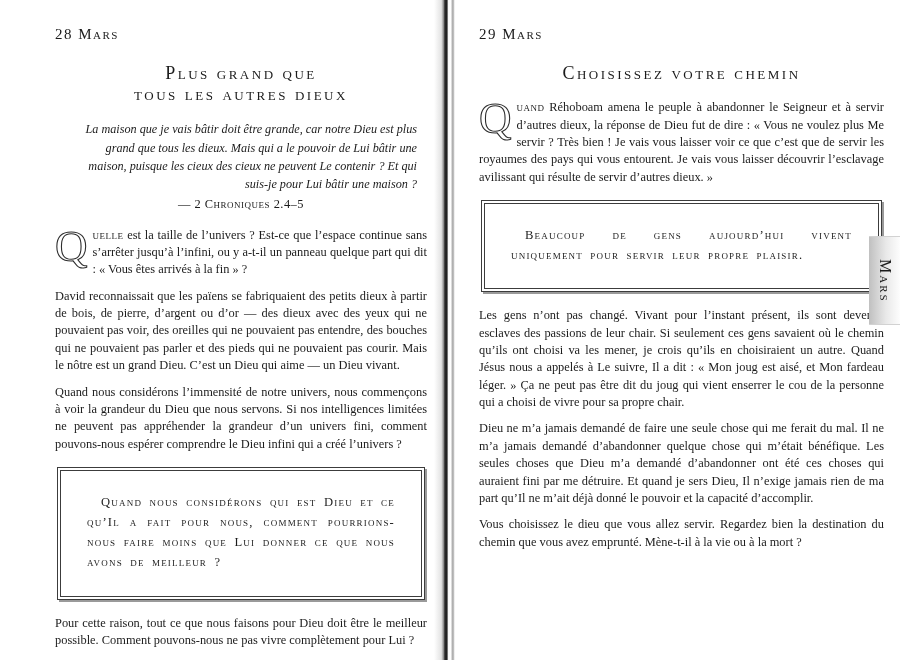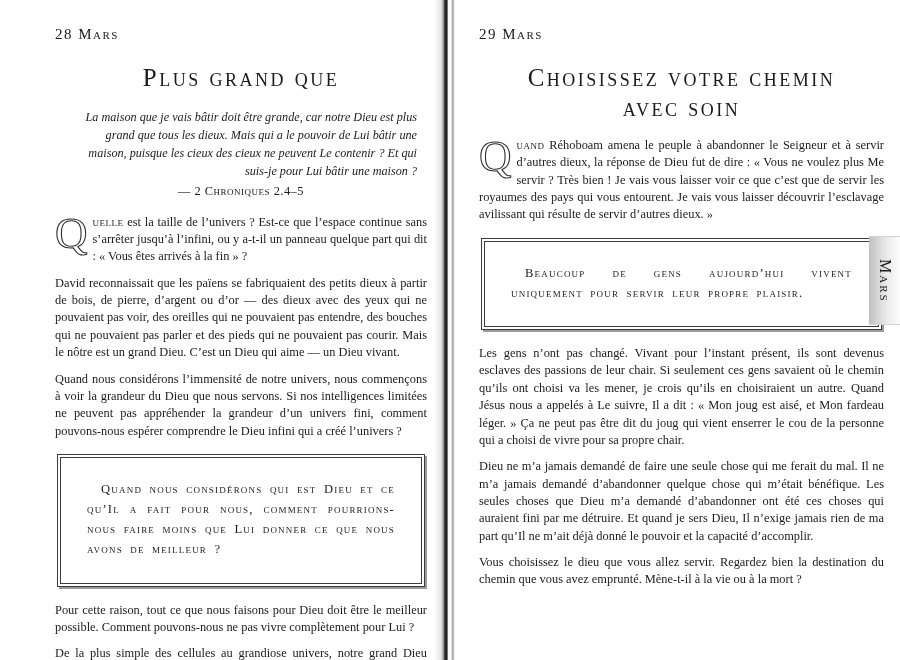--- a/index.html
+++ b/index.html
@@ -15,21 +15,21 @@
   .spine{
     position:absolute;left:434px;top:0;width:26px;height:660px;
     background:linear-gradient(90deg,
       #ffffff 0%, #e3e3e3 28%, #9a9a9a 36%, #272727 42%, #1f1f1f 50%,
       #f7f7f7 55%, #ffffff 65%, #b0b0b0 70%, #b0b0b0 74%, #ffffff 80%, #ffffff 100%);
   }
 
   .date{font-variant:small-caps;font-size:15px;letter-spacing:1.5px;}
   .title{
     margin:20px 0 0;text-align:center;font-weight:normal;
-    font-variant:small-caps;font-size:25px;letter-spacing:2.5px;line-height:1.18;
+    font-variant:small-caps;font-size:18px;letter-spacing:2.5px;line-height:1.18;
   }
   .epigraph{
     font-style:italic;text-align:right;font-size:12.2px;line-height:1.5;
     max-width:352px;margin:15px auto 0;
   }
   .attribution{
     text-align:center;font-variant:small-caps;font-size:12.4px;
     letter-spacing:0.5px;margin-top:3px;
   }
 
@@ -64,21 +64,21 @@
     letter-spacing:2px;color:#1b1b1b;
   }
 </style>
 </head>
 <body>
 
 <div class="spread">
 
   <div class="page page-left">
     <div class="date">28 Mars</div>
-    <h1 class="title"><span>Plus grand que</span><br></h1>
+    <h1 class="title"><span>Plus grand que</span><br><span>tous les autres dieux</span></h1>
     <div class="epigraph">La maison que je vais bâtir doit être grande, car notre Dieu est plus grand que tous les dieux. Mais qui a le pouvoir de Lui bâtir une maison, puisque les cieux des cieux ne peuvent Le contenir ? Et qui suis-je pour Lui bâtir une maison ?</div>
     <div class="attribution">— 2 Chroniques 2.4–5</div>
 
     <div class="body-text">
       <p><span class="dropcap">Q</span><span class="lead">uelle</span><span> est la taille de l’univers ? Est-ce que l’espace continue sans s’arrêter jusqu’à l’infini, ou y a-t-il un panneau quelque part qui dit : « Vous êtes arrivés à la fin » ?</span></p>
       <p>David reconnaissait que les païens se fabriquaient des petits dieux à partir de bois, de pierre, d’argent ou d’or — des dieux avec des yeux qui ne pouvaient pas voir, des oreilles qui ne pouvaient pas entendre, des bouches qui ne pouvaient pas parler et des pieds qui ne pouvaient pas courir. Mais le nôtre est un grand Dieu. C’est un Dieu qui aime — un Dieu vivant.</p>
       <p>Quand nous considérons l’immensité de notre univers, nous commençons à voir la grandeur du Dieu que nous servons. Si nos intelligences limitées ne peuvent pas appréhender la grandeur d’un univers fini, comment pouvons-nous espérer comprendre le Dieu infini qui a créé l’univers ?</p>
     </div>
 
     <div class="callout-outer">
@@ -91,21 +91,21 @@
       <p>Pour cette raison, tout ce que nous faisons pour Dieu doit être le meilleur possible. Comment pouvons-nous ne pas vivre complètement pour Lui ?</p>
       <p>De la plus simple des cellules au grandiose univers, notre grand Dieu domine et règne sur toutes choses. La question est : domine-t-Il et règne-t-Il sur votre vie — ou adorez-vous un des ces moindres petits dieux ?</p>
     </div>
 
   </div>
 
   <div class="spine"></div>
 
   <div class="page page-right">
     <div class="date">29 Mars</div>
-    <h1 class="title"><span>Choisissez votre chemin</span><br><span>avec soin</span></h1>
+    <h1 class="title"><span>Choisissez votre chemin</span><br></h1>
 
     <div class="body-text">
       <p><span class="dropcap">Q</span><span class="lead">uand</span><span> Réhoboam amena le peuple à abandonner le Seigneur et à servir d’autres dieux, la réponse de Dieu fut de dire : « Vous ne voulez plus Me servir ? Très bien ! Je vais vous laisser voir ce que c’est que de servir les royaumes des pays qui vous entourent. Je vais vous laisser découvrir l’esclavage avilissant qui résulte de servir d’autres dieux. »</span></p>
     </div>
 
     <div class="callout-outer">
       <div class="callout-inner">
         <p class="callout-text">Beaucoup de gens aujourd’hui vivent uniquement pour servir leur propre plaisir.</p>
       </div>
     </div>

